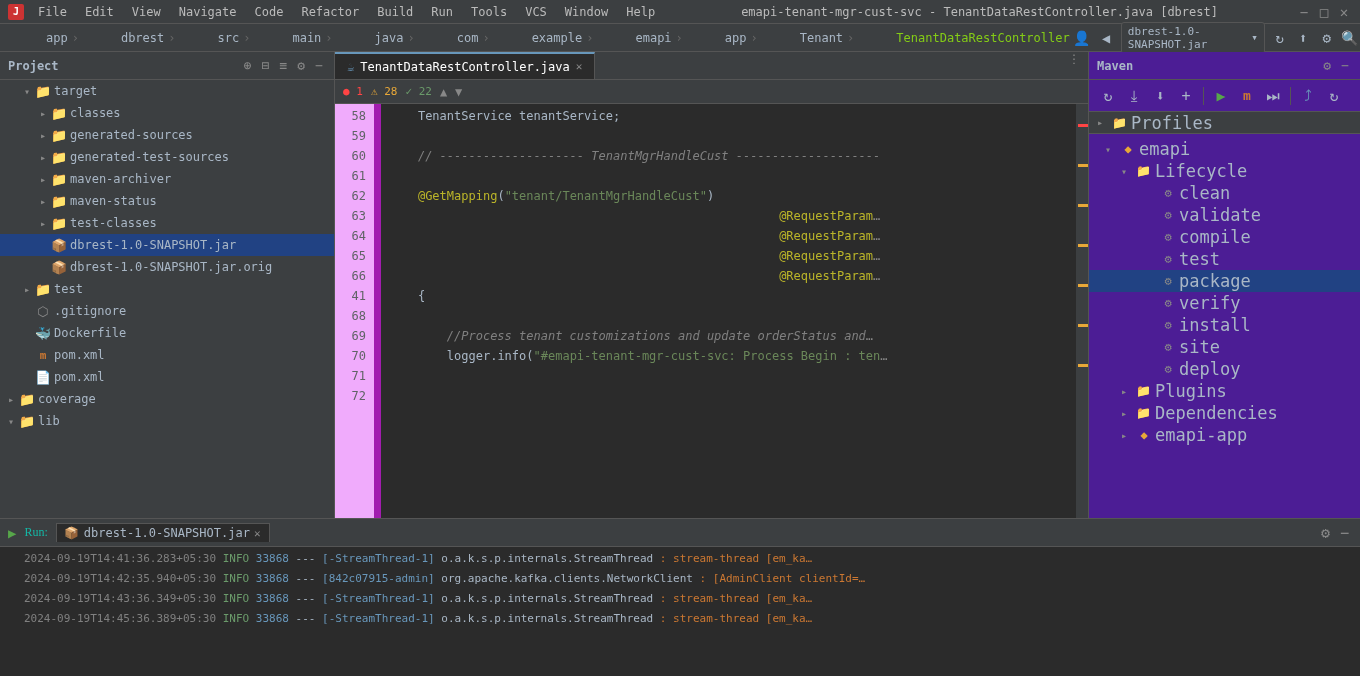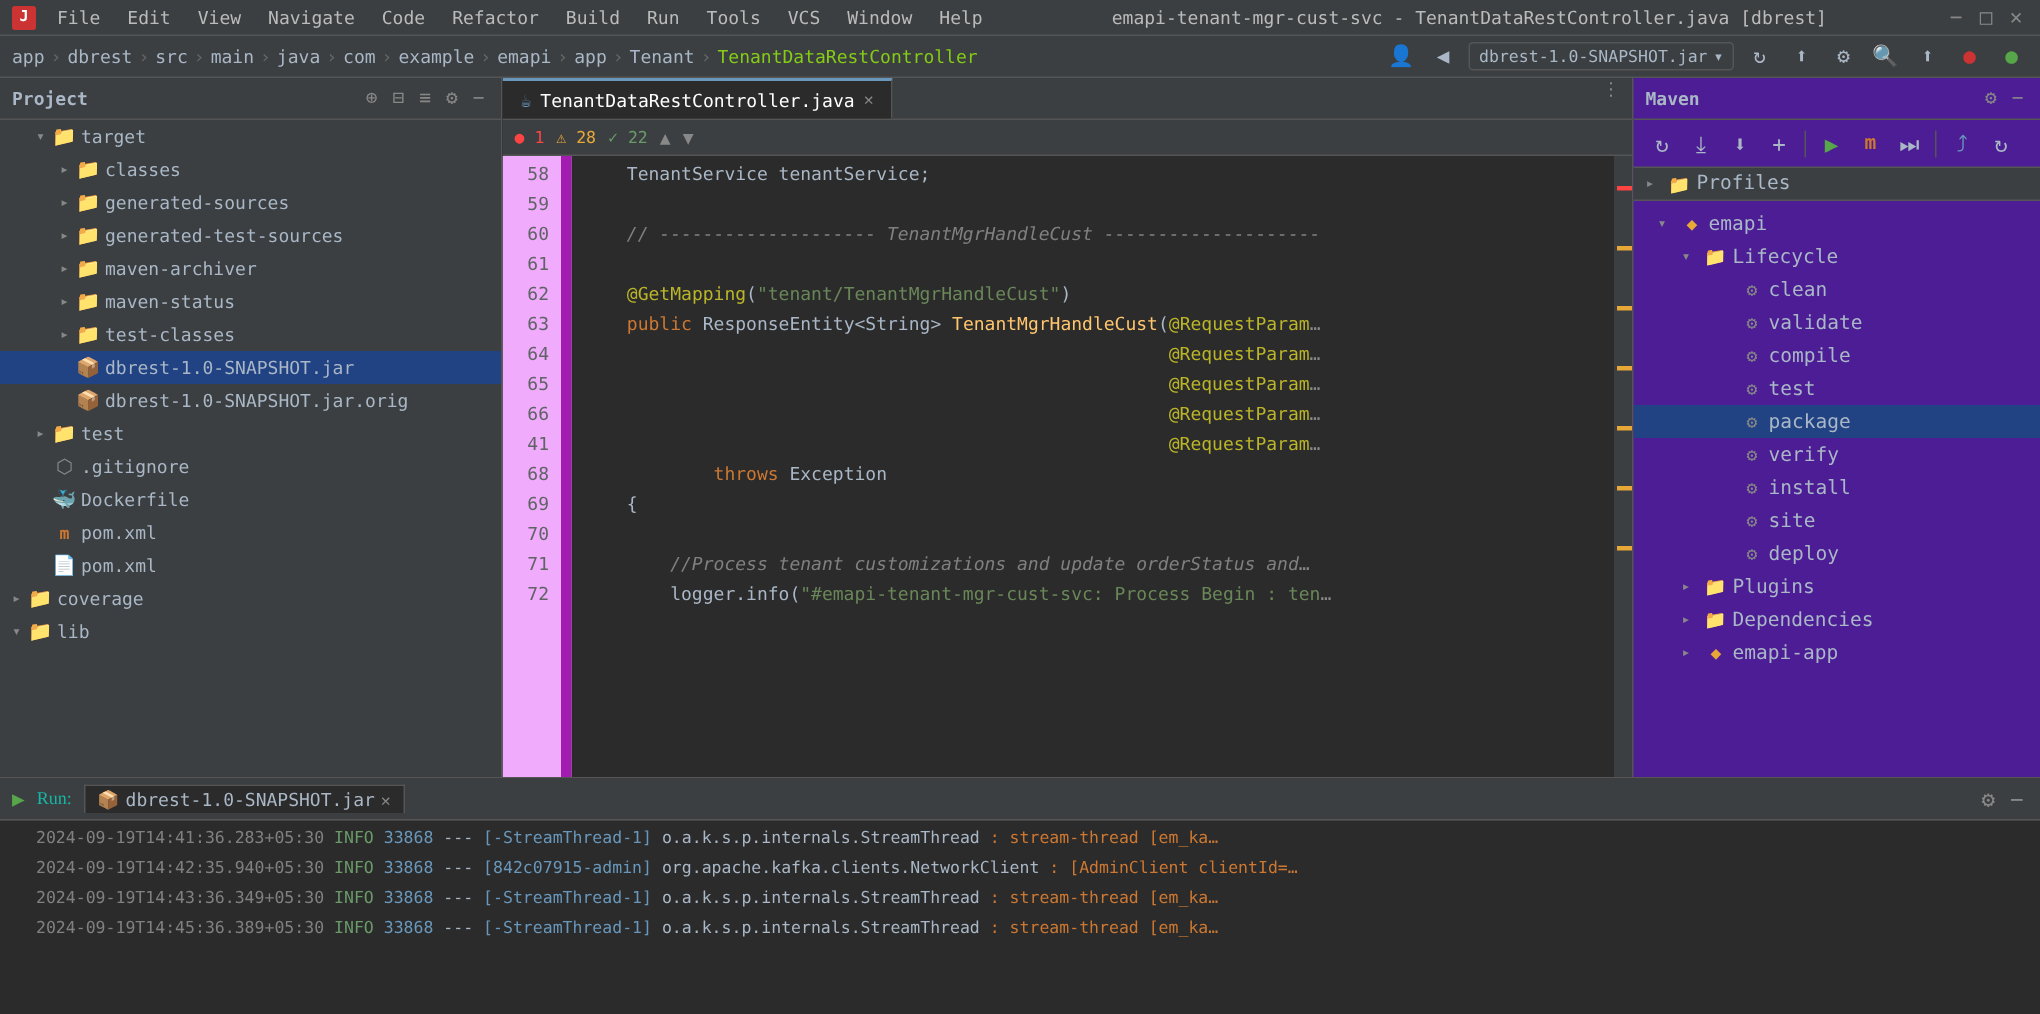--- a/index.html
+++ b/index.html
@@ -64,20 +64,21 @@
       display: flex;
       align-items: center;
       padding: 0 8px;
       gap: 4px;
       flex-shrink: 0;
       border-bottom: 1px solid #555;
     }
     .breadcrumb-item {
       color: #a9b7c6;
       font-size: 12px;
+      margin-left: 38px;
     }
     .breadcrumb-sep {
       color: #666;
     }
     .breadcrumb-item.active { color: #84cc16; }
     .breadcrumb-right {
       margin-left: auto;
       display: flex;
       align-items: center;
       gap: 6px;
@@ -333,21 +334,21 @@
       padding: 2px 8px;
       cursor: pointer;
       height: 22px;
       white-space: nowrap;
     }
     .mv-item.selected { background: #214283; }
     .mv-arrow { width: 14px; color: #888; font-size: 10px; }
     .mv-icon { width: 18px; text-align: center; color: #cc7832; font-size: 12px; }
     .mv-icon.gear { color: #888; }
     .mv-icon.folder { color: #e8a838; }
-    .mv-label { color: #a9b7c6; font-size: 13px; margin-left: 2px; }
+    .mv-label { color: #a9b7c6; font-size: 17px; margin-left: 2px; }
     .mv-indent { display: inline-block; }
 
     
     .bottom-panel {
       height: 158px;
       background: #2b2b2b;
       border-top: 1px solid #555;
       display: flex;
       flex-direction: column;
       flex-shrink: 0;
@@ -639,26 +640,24 @@
         <div>71</div>
         <div>72</div>
       </div>
 
       <div class="code-content">
         <code class="code-line">    <span class="type">TenantService</span> <span class="param">tenantService</span>;</code>
         <code class="code-line"> </code>
         <code class="code-line">    <span class="comment">// -------------------- TenantMgrHandleCust --------------------</span></code>
         <code class="code-line"> </code>
         <code class="code-line">    <span class="ann">@GetMapping</span>(<span class="str">"tenant/TenantMgrHandleCust"</span>)</code>
-        <code class="code-line">    <span class="kw">public</span> <span class="type">ResponseEntity</span>&lt;<span class="type">String</span>&gt; <span class="func">TenantMgrHandleCust</span>(<span class="ann">@RequestParam</span><span style="color:#888">…</span></code>
         <code class="code-line">                                                      <span class="ann">@RequestParam</span><span style="color:#888">…</span></code>
         <code class="code-line">                                                      <span class="ann">@RequestParam</span><span style="color:#888">…</span></code>
         <code class="code-line">                                                      <span class="ann">@RequestParam</span><span style="color:#888">…</span></code>
         <code class="code-line">                                                      <span class="ann">@RequestParam</span><span style="color:#888">…</span></code>
-        <code class="code-line">            <span class="kw">throws</span> <span class="type">Exception</span></code>
         <code class="code-line">    {</code>
         <code class="code-line"> </code>
         <code class="code-line">        <span class="comment">//Process tenant customizations and update orderStatus and</span><span style="color:#888">…</span></code>
         <code class="code-line">        <span class="type">logger</span>.info(<span class="str">"#emapi-tenant-mgr-cust-svc: Process Begin : ten</span><span style="color:#888">…</span></code>
       </div>
 
       <div class="gutter-scroll">
         <div class="gutter-mark" style="top:20px;"></div>
         <div class="gutter-mark warn" style="top:60px;"></div>
         <div class="gutter-mark warn" style="top:100px;"></div>

